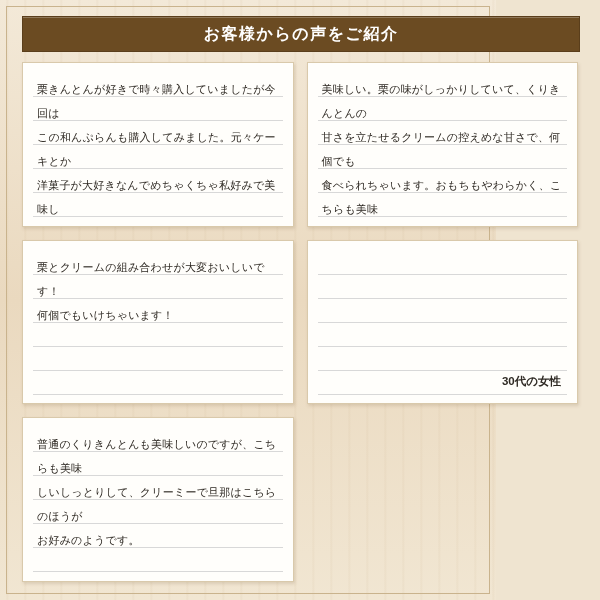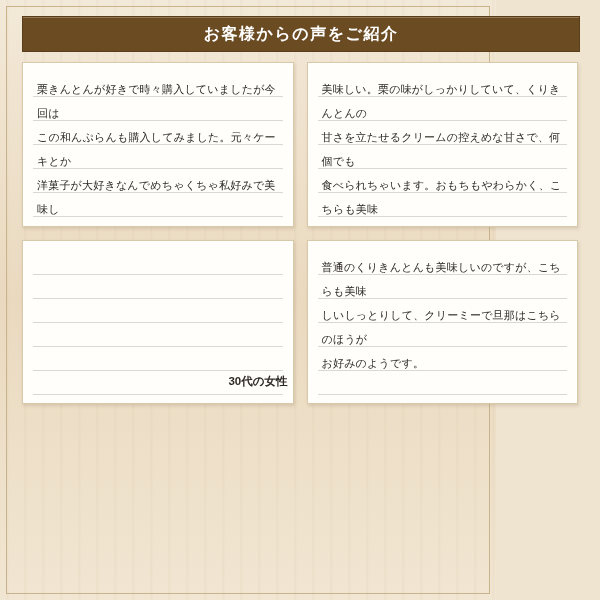--- a/index.html
+++ b/index.html
@@ -105,21 +105,21 @@
     z-index: 2;
     font-size: 11px;
     line-height: 24px;
     color: #2f2a24;
     white-space: pre-line;
     letter-spacing: 0.2px;
   }
 
   .card-signature {
     position: absolute;
-    right: 5px;
+    right: 16px;
     bottom: 10px;
     z-index: 3;
     font-size: 11.5px;
     font-weight: bold;
     color: #2f2a24;
     line-height: 24px;
   }
 </style>
 </head>
 <body>
@@ -142,20 +142,25 @@
     </div>
 
     <div class="card">
       <div class="card-text">美味しい。栗の味がしっかりしていて、くりきんとんの
 甘さを立たせるクリームの控えめな甘さで、何個でも
 食べられちゃいます。おもちもやわらかく、こちらも美味
 で年配の方にも安心しておススメできます。</div>
       <div class="card-signature"></div>
     </div>
 
+    <div class="card">
+      <div class="card-text">栗とクリームの組み合わせが大変おいしいです！
+何個でもいけちゃいます！</div>
+      <div class="card-signature"></div>
+    </div>
 
 
     <div class="card">
       <div class="card-signature">30代の女性</div>
     </div>
 
     <div class="card">
       <div class="card-text">普通のくりきんとんも美味しいのですが、こちらも美味
 しいしっとりして、クリーミーで旦那はこちらのほうが
 お好みのようです。</div>

